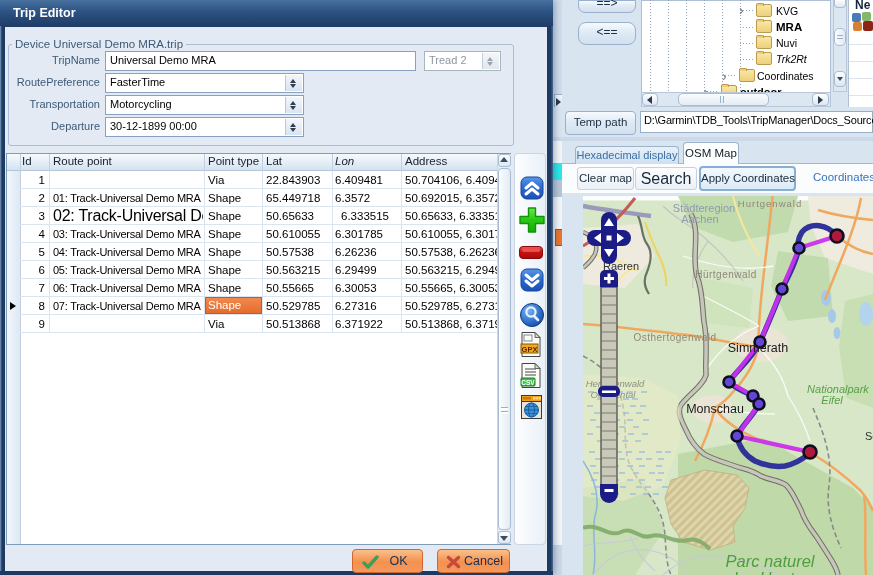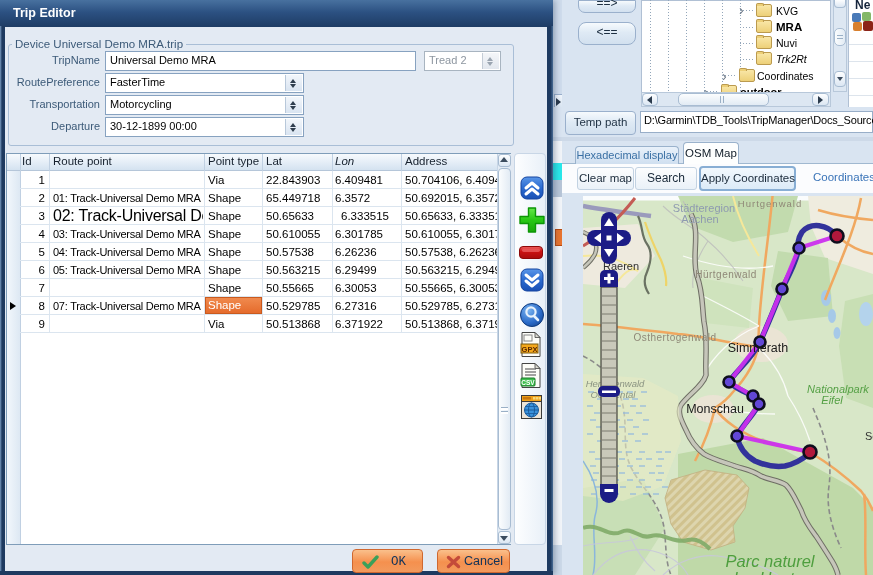--- a/index.html
+++ b/index.html
@@ -121,21 +121,21 @@
     <div class="abs" style="left:0px;top:107px;width:320px;height:30px;background:#d9e4f1;"></div>
     <div class="btnlb" style="left:12px;top:111px;width:69px;height:22px;line-height:20px;border-radius:4px;font-size:11.5px;">Temp path</div>
     <div class="abs" style="left:87px;top:111px;width:233px;height:22px;background:#fff;border:1px solid #98aec8;box-sizing:border-box;"></div>
     <div class="abs" style="left:91px;top:114px;width:229px;height:16px;overflow:hidden;font-size:11px;letter-spacing:-0.18px;color:#000;white-space:nowrap;">D:\Garmin\TDB_Tools\TripManager\Docs_Source</div>
     <div class="abs" style="left:0;top:137px;width:320px;height:4px;background:#cdd9e8;"></div>
     <div class="abs" style="left:9px;top:163px;width:311px;height:1px;background:#a0b8d0;"></div>
     <div class="abs" style="left:22px;top:146px;width:104px;height:18px;background:linear-gradient(#e9f1fa,#cfdff0);border:1px solid #9ab2cc;border-bottom:none;border-radius:4px 4px 0 0;box-sizing:border-box;font-size:11px;color:#3a70a4;text-align:center;line-height:17px;white-space:nowrap;">Hexadecimal display</div>
     <div class="abs" style="left:130px;top:142px;width:56px;height:22px;background:#fdfefe;border:1px solid #9ab2cc;border-bottom:none;border-radius:4px 4px 0 0;box-sizing:border-box;font-size:11.5px;color:#101c28;text-align:center;line-height:20px;">OSM Map</div>
     <div class="abs" style="left:9px;top:164px;width:311px;height:29px;background:#fbfcfe;"></div>
     <div class="abs" style="left:24px;top:167px;width:57px;height:23px;background:linear-gradient(#fcfdfe,#eaf1f8);border:1px solid #c2d2e2;border-radius:3px;box-sizing:border-box;font-size:11.5px;color:#1a2a3a;text-align:center;line-height:21px;">Clear map</div>
-    <div class="abs" style="left:82px;top:167px;width:62px;height:23px;background:linear-gradient(#fcfdfe,#eaf1f8);border:1px solid #c2d2e2;border-radius:3px;box-sizing:border-box;font-size:12px;color:#1a2a3a;text-align:center;line-height:21px;">Search</div>
+    <div class="abs" style="left:82px;top:167px;width:62px;height:23px;background:linear-gradient(#fcfdfe,#eaf1f8);border:1px solid #c2d2e2;border-radius:3px;box-sizing:border-box;font-size:16px;color:#1a2a3a;text-align:center;line-height:21px;">Search</div>
     <div class="abs" style="left:146px;top:166px;width:97px;height:25px;background:linear-gradient(#f2f8fd,#dcebf8);border:2px solid #88aed4;border-radius:4px;box-sizing:border-box;font-size:11.5px;color:#1a2a3a;text-align:center;line-height:20px;white-space:nowrap;">Apply Coordinates</div>
     <div class="abs" style="left:256px;top:167px;width:70px;height:23px;font-size:11.5px;color:#3a74b8;text-align:center;line-height:21px;">Coordinates</div>
     <div id="mapwrap" class="abs" style="left:9px;top:193px;width:311px;height:382px;background:#d9e4f1;overflow:hidden;">
       <svg width="290" height="379" viewBox="0 0 290 379" style="position:absolute;left:21px;top:3px;">
 <defs>
 <pattern id="hatch" width="6" height="6" patternUnits="userSpaceOnUse" patternTransform="rotate(45)">
 <rect width="6" height="6" fill="#ddd5ae"></rect>
             <rect width="3" height="6" fill="#d0c28e"></rect>
 </pattern>
 </defs>
@@ -464,20 +464,21 @@
       <div class="gcell" style="left:398px;top:89px;width:93px;">50.57538, 6.26236</div>
       <div class="grow-line" style="top:124px;width:478px;"></div>
       <div class="gcell" style="left:13px;top:107px;width:25px;text-align:right;">6</div>
       <div class="gcell" style="left:46px;top:107px;width:150px;font-size:11px;letter-spacing:-0.25px;">05: Track-Universal Demo MRA</div>
       <div class="gcell" style="left:201px;top:107px;width:53px;">Shape</div>
       <div class="gcell" style="left:259px;top:107px;width:64px;">50.563215</div>
       <div class="gcell" style="left:328px;top:107px;width:64px;">6.29499</div>
       <div class="gcell" style="left:398px;top:107px;width:93px;">50.563215, 6.2949</div>
       <div class="grow-line" style="top:142px;width:478px;"></div>
       <div class="gcell" style="left:13px;top:125px;width:25px;text-align:right;">7</div>
+      <div class="gcell" style="left:46px;top:125px;width:150px;font-size:11px;letter-spacing:-0.25px;">06: Track-Universal Demo MRA</div>
       <div class="gcell" style="left:201px;top:125px;width:53px;">Shape</div>
       <div class="gcell" style="left:259px;top:125px;width:64px;">50.55665</div>
       <div class="gcell" style="left:328px;top:125px;width:64px;">6.30053</div>
       <div class="gcell" style="left:398px;top:125px;width:93px;">50.55665, 6.30053</div>
       <div class="grow-line" style="top:160px;width:478px;"></div>
       <div class="gcell" style="left:13px;top:143px;width:25px;text-align:right;">8</div>
       <div class="gcell" style="left:46px;top:143px;width:150px;font-size:11px;letter-spacing:-0.25px;">07: Track-Universal Demo MRA</div>
       <div class="abs" style="left:198px;top:143px;width:57px;height:17px;background:linear-gradient(#f08a4e,#e56b2c);border:1px solid #c95a1e;box-sizing:border-box;"></div>
       <div class="gcell" style="left:201px;top:142px;width:53px;color:#fff;">Shape</div>
       <div class="gcell" style="left:259px;top:143px;width:64px;">50.529785</div>
@@ -565,17 +566,17 @@
           <rect x="24" y="243" width="2" height="2.5" fill="#f8d878"></rect>
           <circle cx="16.5" cy="256" r="7" fill="#3a92dc" stroke="#1a5a9a"></circle>
           <ellipse cx="16.5" cy="256" rx="3" ry="7" fill="none" stroke="#1a5a9a" stroke-width="1"></ellipse>
           <line x1="9.5" y1="256" x2="23.5" y2="256" stroke="#1a5a9a" stroke-width="1"></line>
           <line x1="10.5" y1="252.5" x2="22.5" y2="252.5" stroke="#1a5a9a" stroke-width="0.8"></line>
           <line x1="10.5" y1="259.5" x2="22.5" y2="259.5" stroke="#1a5a9a" stroke-width="0.8"></line>
         </g>
       </svg></div>
   <div class="okbtn" style="left:352px;width:71px;"><svg width="18" height="14" viewBox="0 0 18 14" style="position:absolute;left:9px;top:5px;">
         <path d="M2 8 L6 12 L15 2" fill="none" stroke="#3aa05a" stroke-width="3.4" stroke-linecap="round" stroke-linejoin="round"></path>
-      </svg><span style="margin-left:22px;font-family:Liberation Mono, monospace;">OK</span></div>
+      </svg><span style="margin-left:22px;">OK</span></div>
   <div class="okbtn" style="left:437px;width:73px;"><svg width="15" height="14" viewBox="0 0 15 14" style="position:absolute;left:8px;top:5px;">
         <path d="M2.5 2.5 L12.5 11.5 M12.5 2.5 L2.5 11.5" fill="none" stroke="#c44b3a" stroke-width="3.4" stroke-linecap="round"></path>
       </svg><span style="margin-left:20px;">Cancel</span></div>
 </div>
 
 </body></html>

